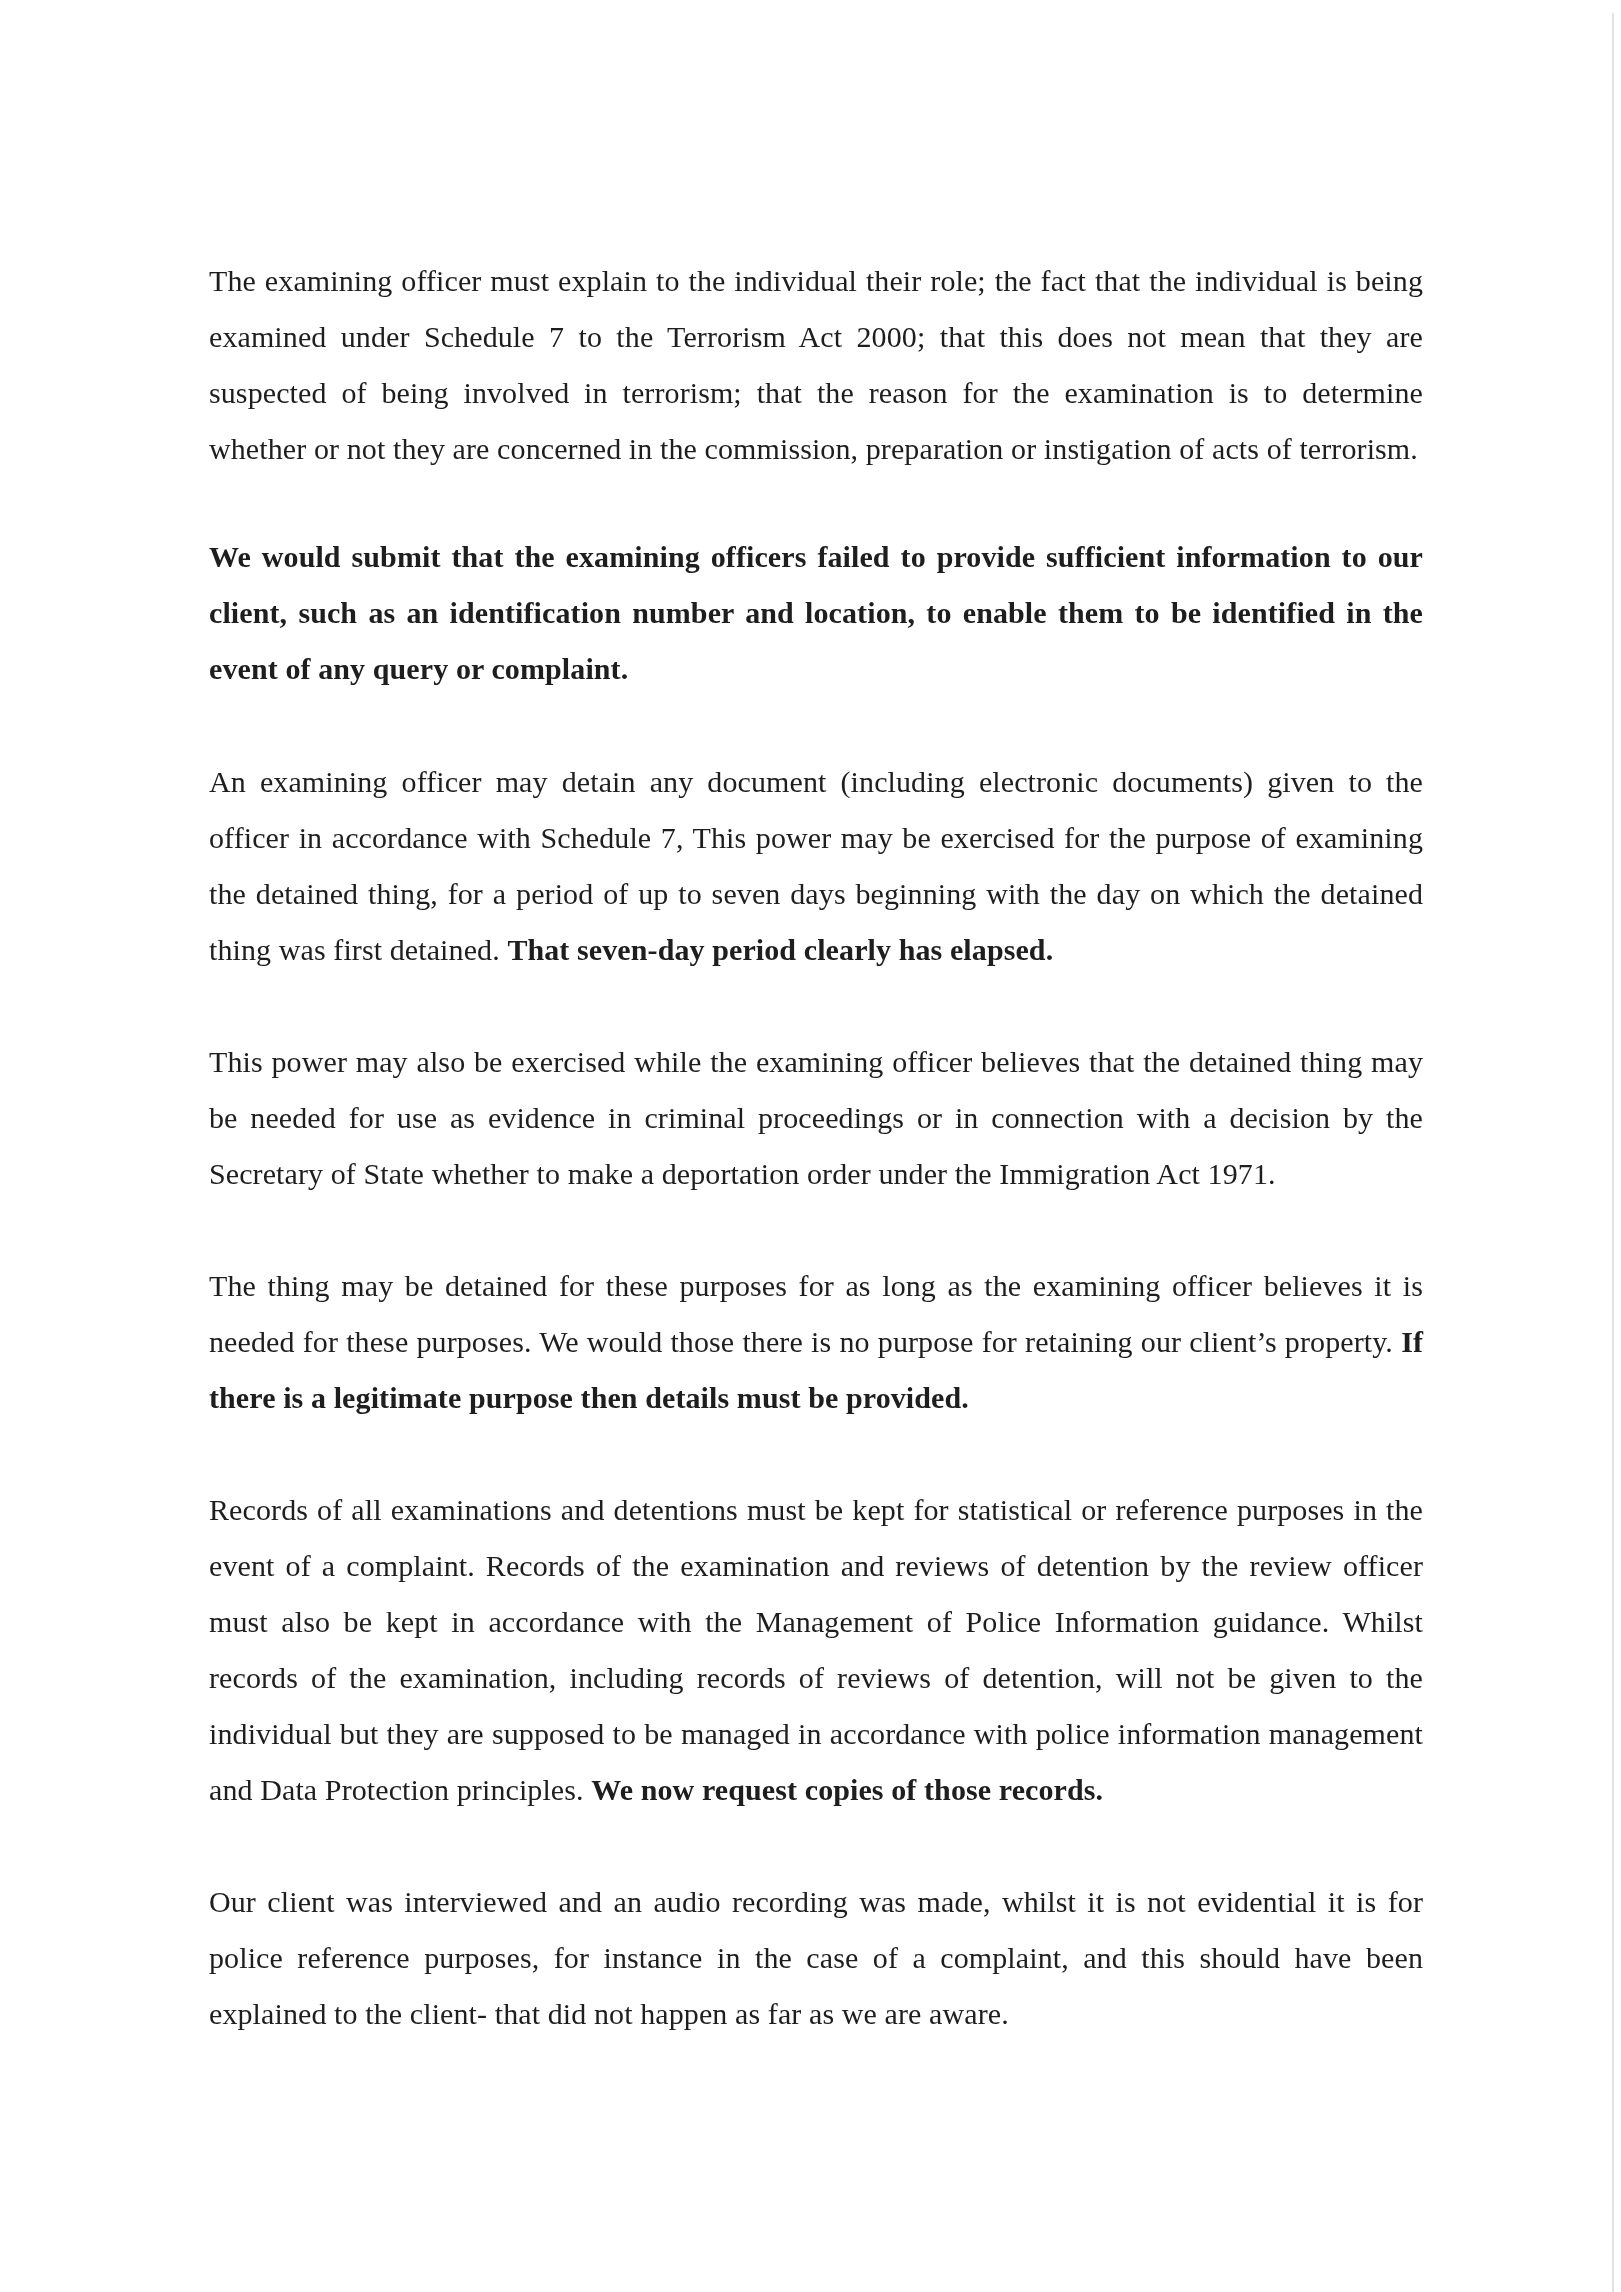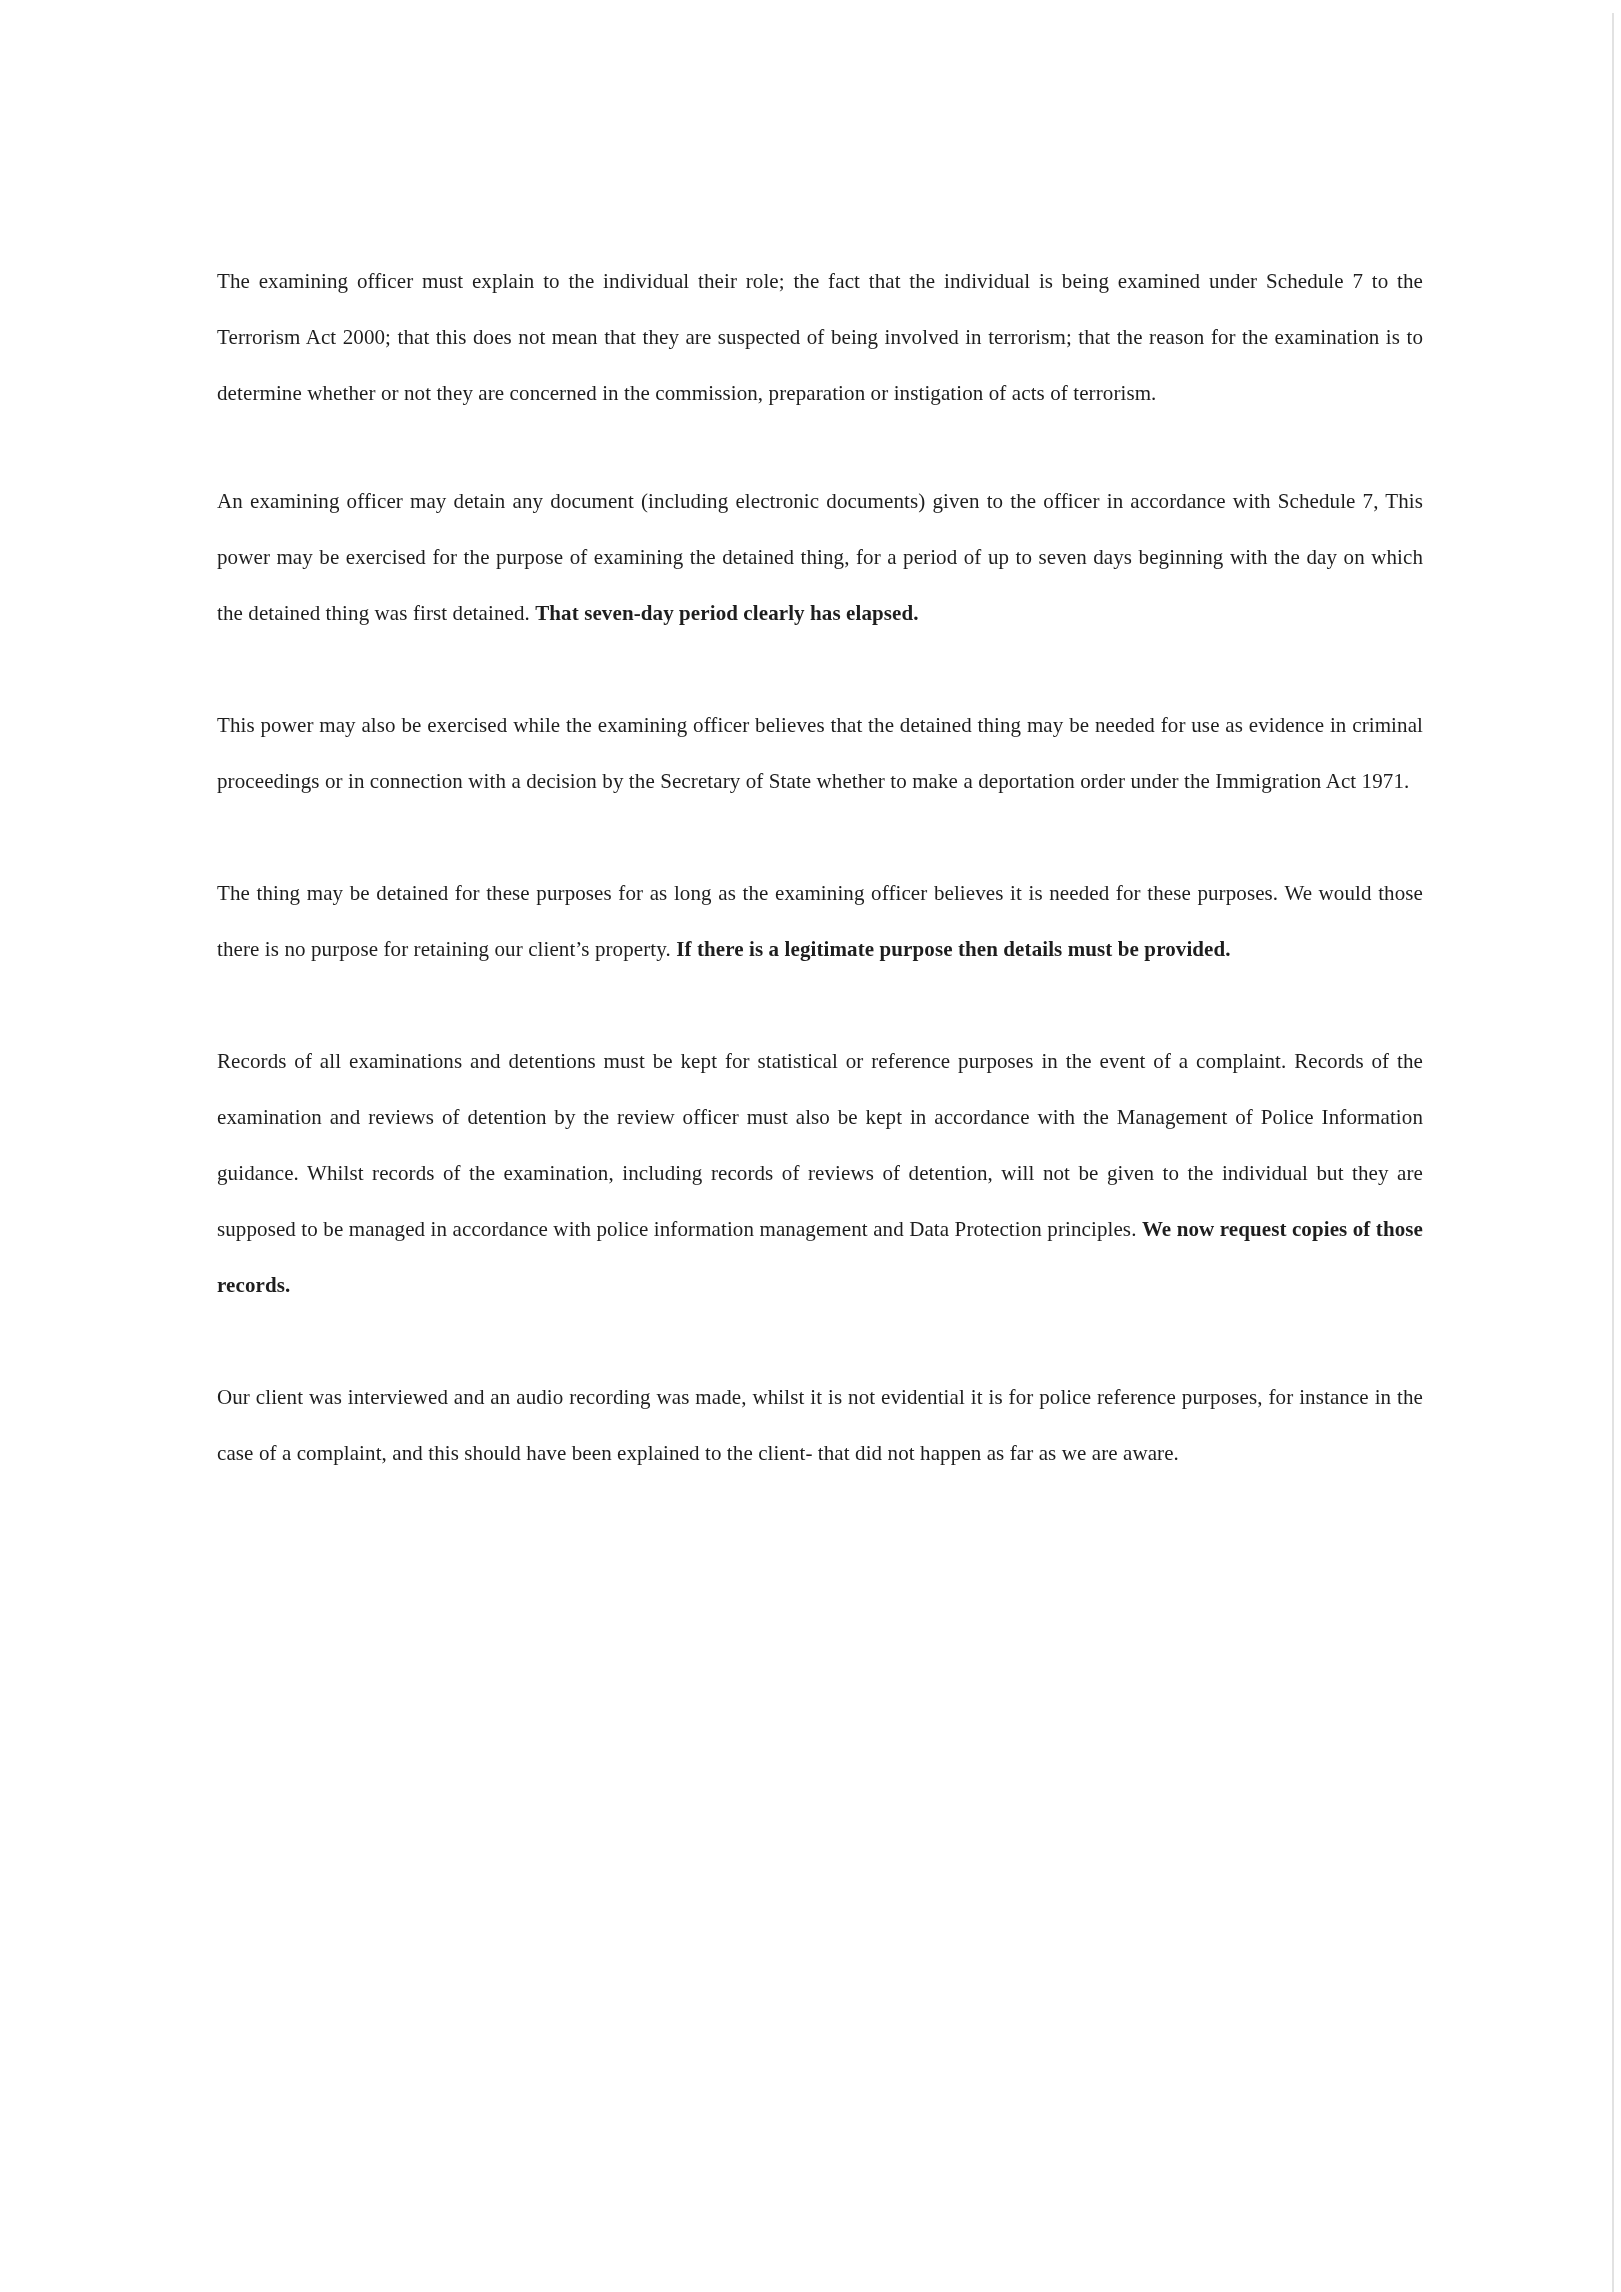--- a/index.html
+++ b/index.html
@@ -9,22 +9,22 @@
     color: #1e1e1e;
   }
   .edge-line {
     position: absolute; left: 1612px; top: 13.4px; width: 1.8px; height: 2279px;
     background: #e2e2e2;
   }
   .page-body {
     position: absolute; left: 201px; top: 253px; width: 1222px;
   }
   .para {
-    margin: 0 0 56px 16px;
-    font-size: 21px;
+    margin: 0 0 56px 8px;
+    font-size: 30px;
     line-height: 56px;
     text-align: justify;
     letter-spacing: 0.1px;
   }
   .para.all-bold { font-weight: bold; }
   .para b { font-weight: bold; font-family: Liberation Serif, serif; }
   #p1 { margin-bottom: 52px; }
   #p2 { margin-bottom: 57px; }
   #p3 { margin-bottom: 56px; }
   #p4 { margin-bottom: 56px; font-family: Liberation Serif, serif; }
@@ -32,20 +32,21 @@
   #p6 { margin-bottom: 56px; }
 </style>
 </head>
 <body>
 
 <div class="edge-line"></div>
 
 <div class="page-body">
   <p class="para" id="p1"><span>The examining officer must explain to the individual their role; the fact that the individual is being examined under Schedule 7 to the Terrorism Act 2000; that this does not mean that they are suspected of being involved in terrorism; that the reason for the examination is to determine whether or not they are concerned in the commission, preparation or instigation of acts of terrorism.</span></p>
 
+  <p class="para all-bold" id="p2"><span>We would submit that the examining officers failed to provide sufficient information to our client, such as an identification number and location, to enable them to be identified in the event of any query or complaint.</span></p>
 
   <p class="para" id="p3"><span>An examining officer may detain any document (including electronic documents) given to the officer in accordance with Schedule 7, This power may be exercised for the purpose of examining the detained thing, for a period of up to seven days beginning with the day on which the detained thing was first detained. </span><b>That seven-day period clearly has elapsed.</b></p>
 
   <p class="para" id="p4"><span>This power may also be exercised while the examining officer believes that the detained thing may be needed for use as evidence in criminal proceedings or in connection with a decision by the Secretary of State whether to make a deportation order under the Immigration Act 1971.</span></p>
 
   <p class="para" id="p5"><span>The thing may be detained for these purposes for as long as the examining officer believes it is needed for these purposes. We would those there is no purpose for retaining our client’s property. </span><b>If there is a legitimate purpose then details must be provided.</b></p>
 
   <p class="para" id="p6"><span>Records of all examinations and detentions must be kept for statistical or reference purposes in the event of a complaint. Records of the examination and reviews of detention by the review officer must also be kept in accordance with the Management of Police Information guidance. Whilst records of the examination, including records of reviews of detention, will not be given to the individual but they are supposed to be managed in accordance with police information management and Data Protection principles. </span><b>We now request copies of those records.</b></p>
 
   <p class="para" id="p7"><span>Our client was interviewed and an audio recording was made, whilst it is not evidential it is for police reference purposes, for instance in the case of a complaint, and this should have been explained to the client- that did not happen as far as we are aware.</span></p>

